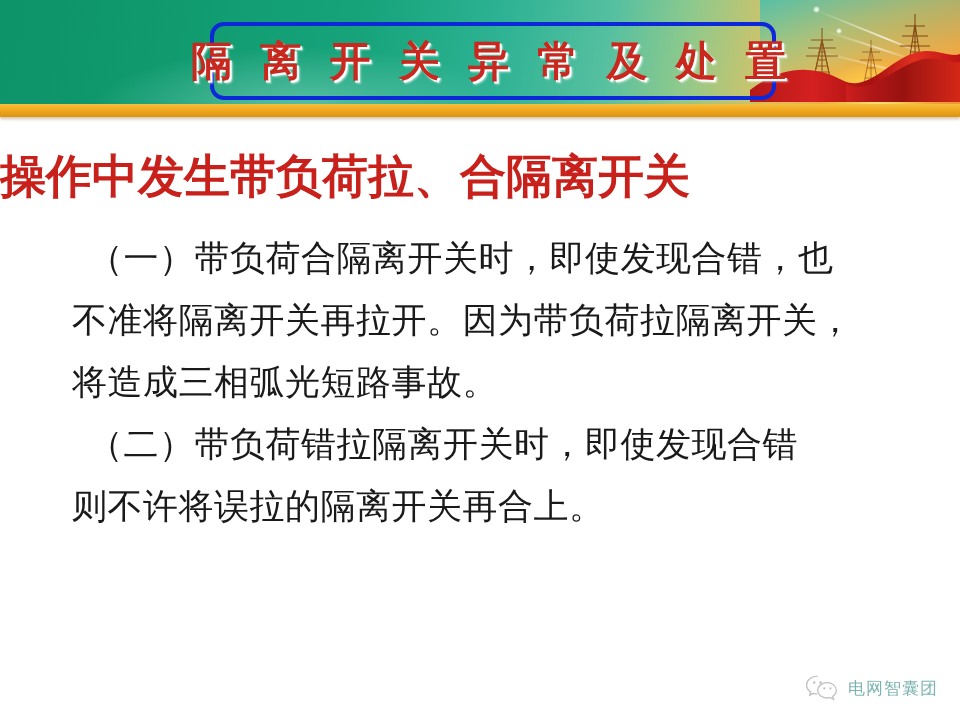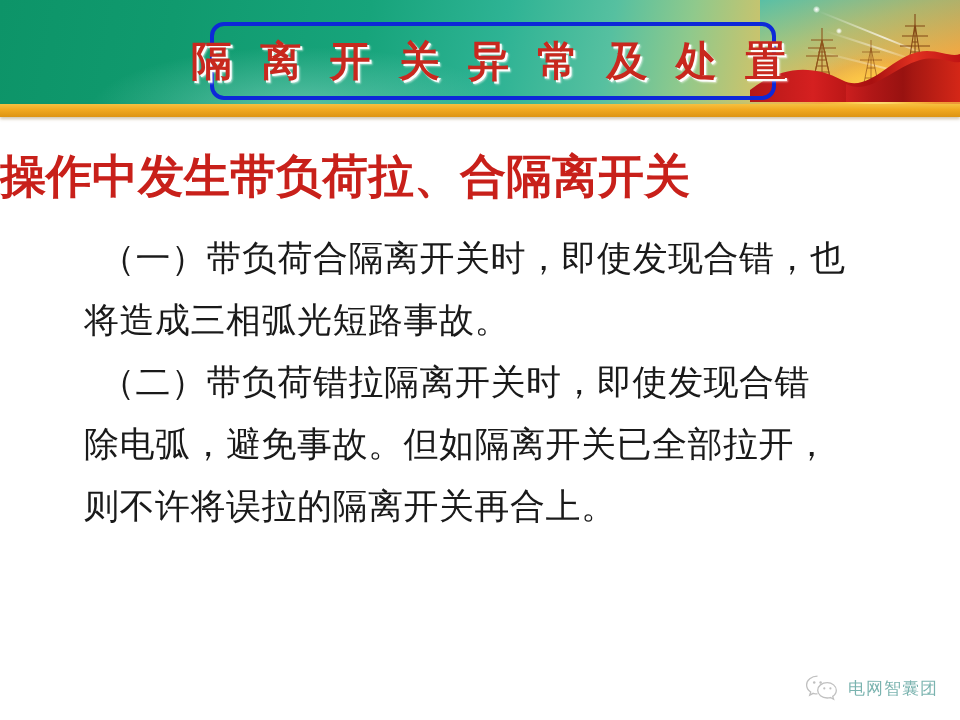--- a/index.html
+++ b/index.html
@@ -148,21 +148,20 @@
     top: 228px;
     width: 830px;
   }
   .body-line {
     font-family: "Liberation Serif", "DejaVu Serif", serif;
     font-size: 35px;
     line-height: 62px;
     color: #1a1a1a;
     white-space: nowrap;
     letter-spacing: 0.5px;
-    margin-left: 12px;
   }
   .body-line.indent { padding-left: 16px; }
 
   
   .watermark {
     position: absolute;
     right: 22px;
     bottom: 18px;
     display: flex;
     align-items: center;
@@ -244,23 +243,23 @@
       <div class="title-text">隔 离 开 关 异 常 及 处 置</div>
     </div>
 
     <div class="banner-gold"></div>
   </div>
 
   <div class="main-heading">操作中发生带负荷拉、合隔离开关</div>
 
   <div class="body-block">
     <div class="body-line indent">（一）带负荷合隔离开关时，即使发现合错，也</div>
+    <div class="body-line">不准将隔离开关再拉开。因为带负荷拉隔离开关，</div>
     <div class="body-line">将造成三相弧光短路事故。</div>
     <div class="body-line indent">（二）带负荷错拉隔离开关时，即使发现合错</div>
-    <div class="body-line">除电弧，避免事故。但如隔离开关已全部拉开，</div>
     <div class="body-line">则不许将误拉的隔离开关再合上。</div>
   </div>
 
   <div class="watermark">
     <span class="wm-logo">
       <svg width="34" height="28" viewBox="0 0 34 28">
         <g fill="none" stroke="#8d8d8d" stroke-width="1.3">
           <path d="M12.5 2.2 C6.4 2.2 1.6 6.2 1.6 11.1 c0 2.8 1.6 5.3 4.1 6.9 l-1 3.1 3.5-1.8
                    c1.3 .35 2.5 .55 4.3 .55"></path>
           <path d="M22.2 8.6 C16.9 8.6 12.7 12.1 12.7 16.3 c0 4.2 4.2 7.7 9.5 7.7 1.1 0 2.2-.15 3.2-.45

